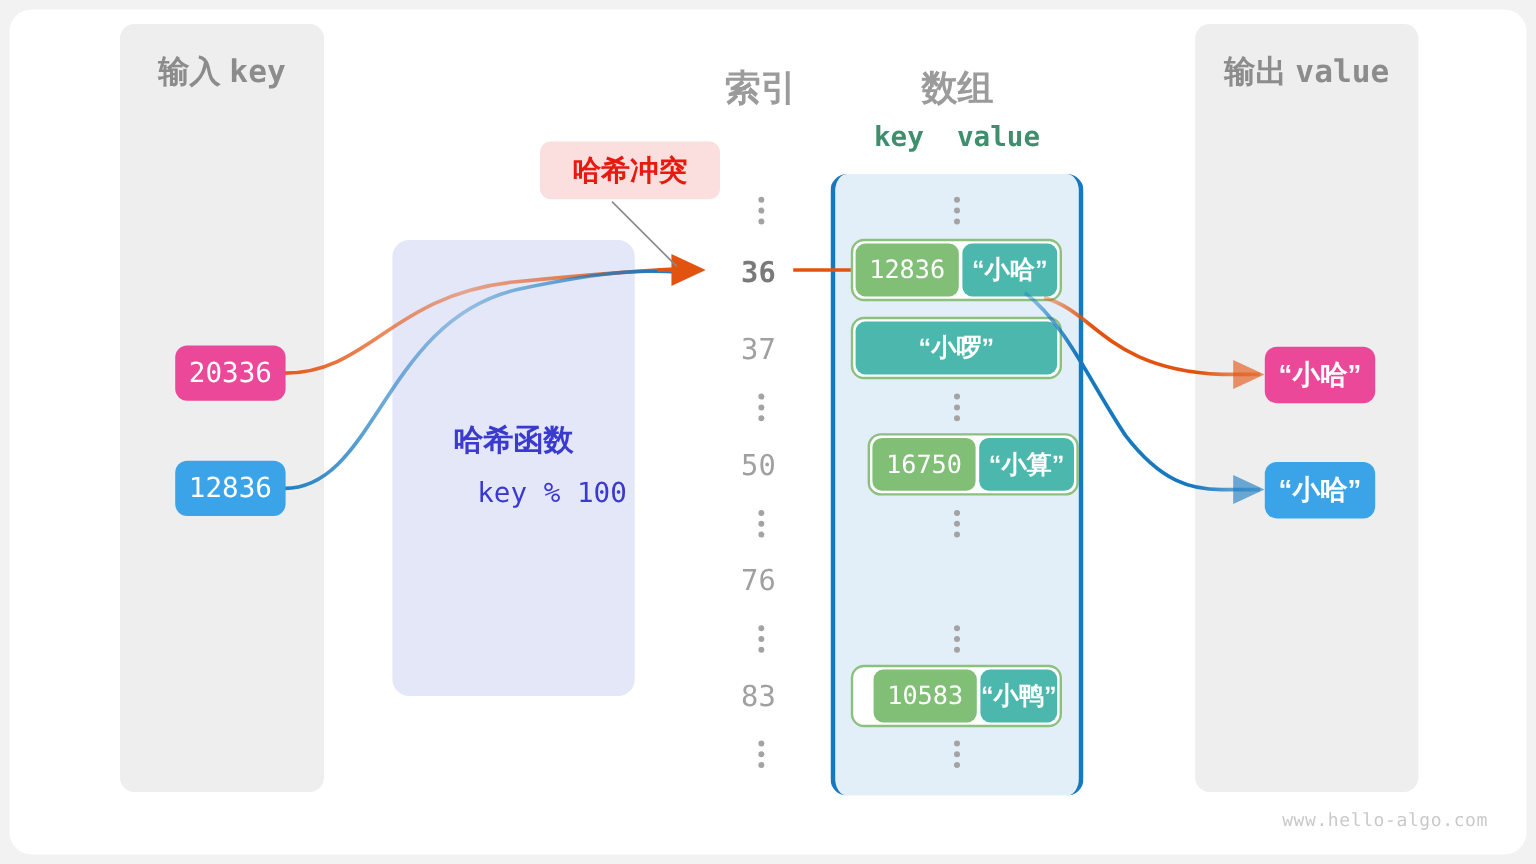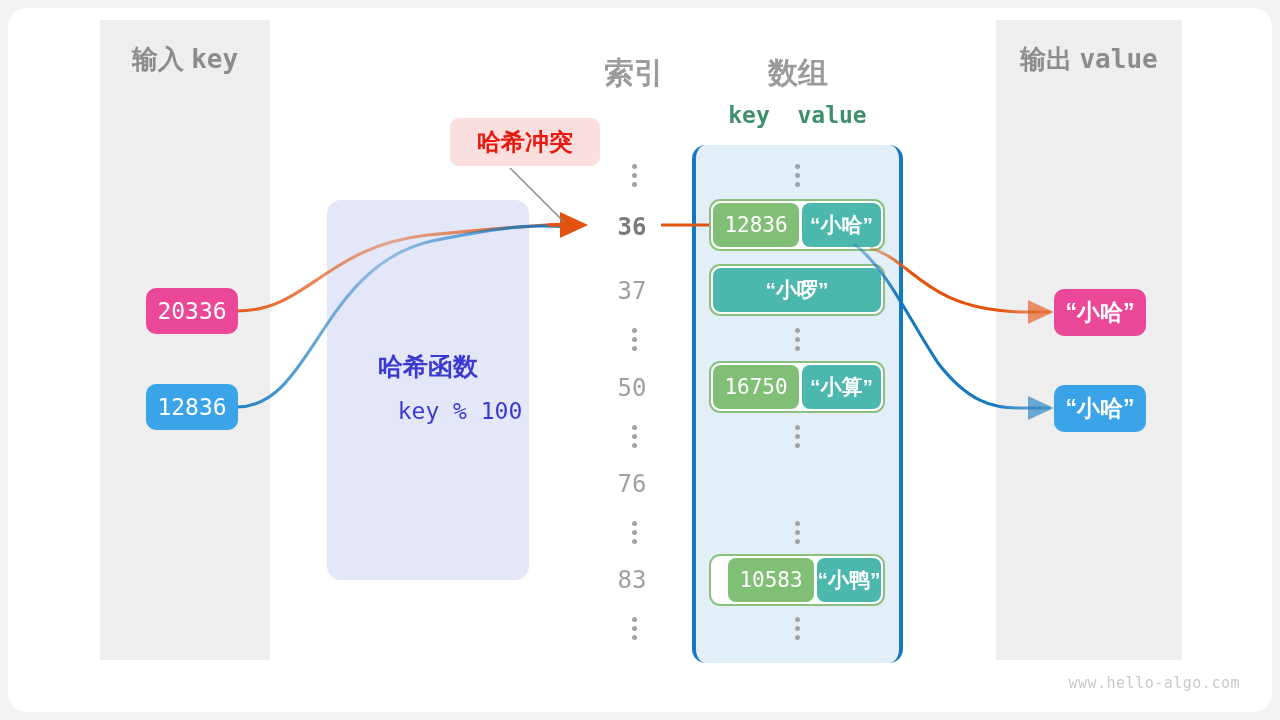--- a/index.html
+++ b/index.html
@@ -26,21 +26,21 @@
     width: 1264px;
     height: 704px;
     background: #ffffff;
     border-radius: 18px;
   }
 
   
   .panel {
     position: absolute;
     background: #eeeeee;
-    border-radius: 1px;
+    border-radius: 12px;
   }
   .panel-title {
     position: absolute;
     top: 22px;
     left: 0;
     width: 100%;
     text-align: center;
     font-size: 26px;
     font-weight: bold;
     color: #8c8c8c;
@@ -321,21 +321,21 @@
         <i></i>
       </div>
 
     <div class="pair" style="top:191px;">
       <div class="k">12836</div>
       <div class="v">“小哈”</div>
     </div>
     <div class="pair" style="top:256px;">
       <div class="v">“小啰”</div>
     </div>
-    <div class="pair" style="top:353px;">
+    <div class="pair" style="top:353px;margin-left:14px;">
       <div class="k">16750</div>
       <div class="v">“小算”</div>
     </div>
     <div class="pair" style="top:546px;padding-left:17px;">
       <div class="k">10583</div>
       <div class="v">“小鸭”</div>
     </div>
 
     <div id="hash-box"></div>
     <div id="hash-title">哈希函数</div>

